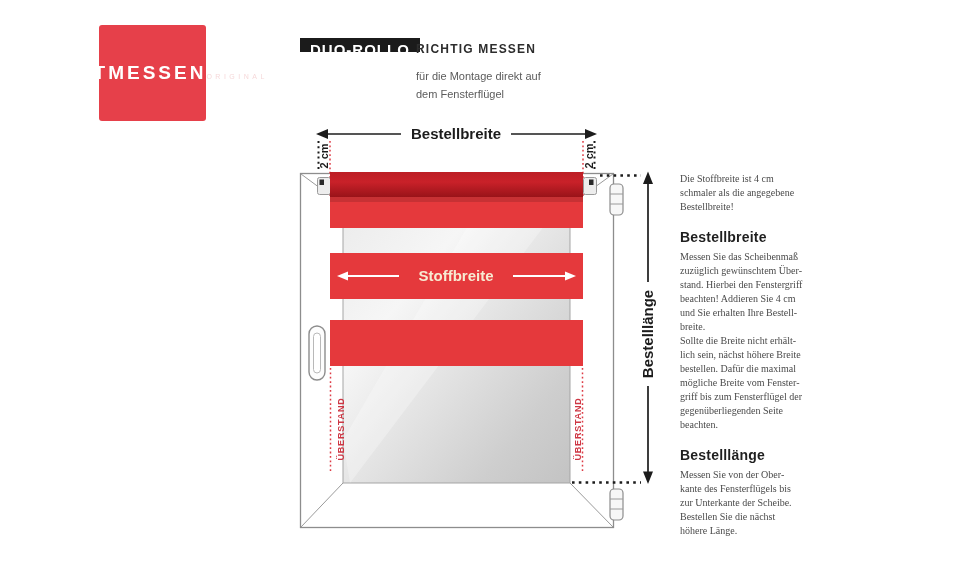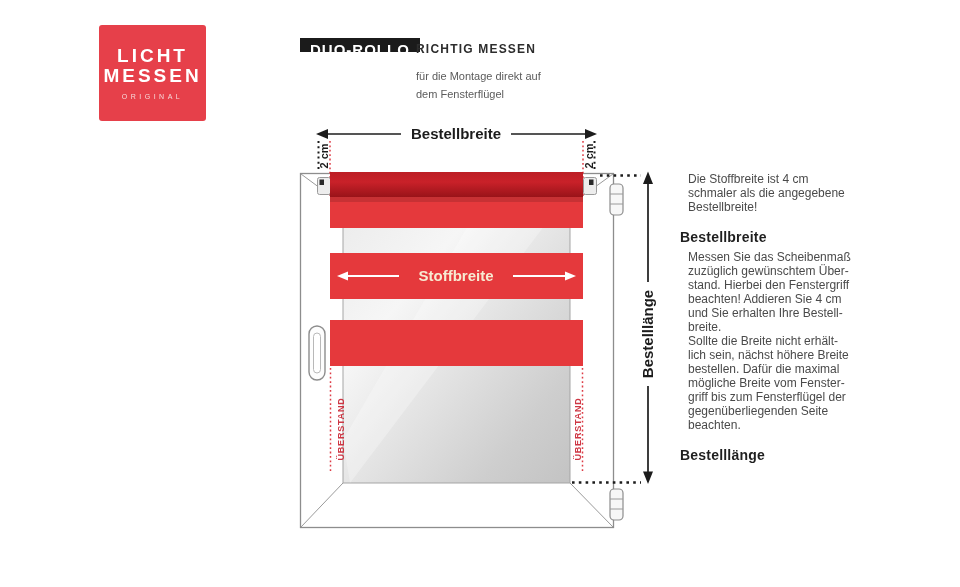--- a/index.html
+++ b/index.html
@@ -4,21 +4,21 @@
 <style>
   html,body{margin:0;padding:0;}
   body{
     width:960px;height:587px;position:relative;background:#ffffff;
     font-family:"Liberation Sans", sans-serif;color:#2d2d2d;overflow:hidden;
   }
   
   .logo{
     position:absolute;left:99px;top:25px;width:107px;height:96px;
     background:#e6404a;border-radius:3px;text-align:center;
-    display:flex;flex-direction:column;justify-content:center;align-items:center;
+    display:flex;flex-direction:row;justify-content:center;align-items:center;
   }
   .logo .l1,.logo .l2{
     color:#fff;font-size:19px;font-weight:600;letter-spacing:3px;line-height:20px;
   }
   .logo .sub{
     color:#f6d9da;font-size:7px;font-weight:400;letter-spacing:3.5px;margin-top:7px;
   }
   
   .badge{
     position:absolute;left:300px;top:38px;height:14px;line-height:24px;
@@ -34,21 +34,21 @@
     font-size:11px;line-height:18px;color:#5b5b5b;white-space:pre-line;
   }
   
   .info{
     position:absolute;left:680px;top:172px;width:185px;
   }
   .info h3{
     margin:0 0 5px 0;font-size:14px;font-weight:bold;color:#1f1f1f;letter-spacing:0.2px;
   }
   .info .body{
-    font-size:12px;line-height:14px;color:#4a4a4a;white-space:pre-line;margin:0 0 15px 8px;
+    font-size:10px;line-height:14px;color:#4a4a4a;white-space:pre-line;margin:0 0 15px 0;font-family:Liberation Serif, serif;
   }
   
   .diagram{position:absolute;left:0;top:0;width:960px;height:587px;}
   svg text{font-family:"Liberation Sans", sans-serif;}
 </style>
 </head>
 <body>
 
 <div class="logo">
   <span class="l1">LICHT</span>
@@ -185,14 +185,19 @@
 Sollte die Breite nicht erhält-
 lich sein, nächst höhere Breite
 bestellen. Dafür die maximal
 mögliche Breite vom Fenster-
 griff bis zum Fensterflügel der
 gegenüberliegenden Seite
 beachten.</div>
   </div>
   <div class="info-section">
     <h3>Bestelllänge</h3>
+    <div class="body">Messen Sie von der Ober-
+kante des Fensterflügels bis
+zur Unterkante der Scheibe.
+Bestellen Sie die nächst
+höhere Länge.</div>
   </div>
 </div>
 
 </body></html>

